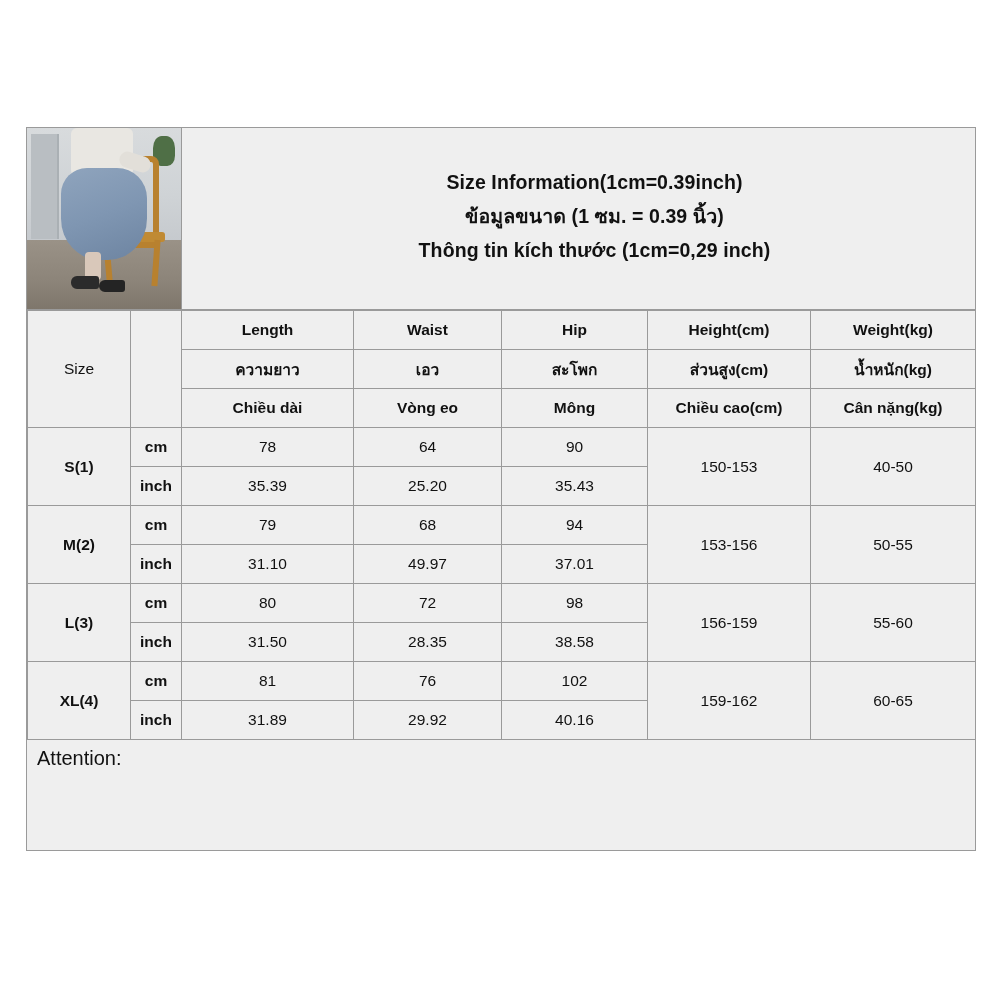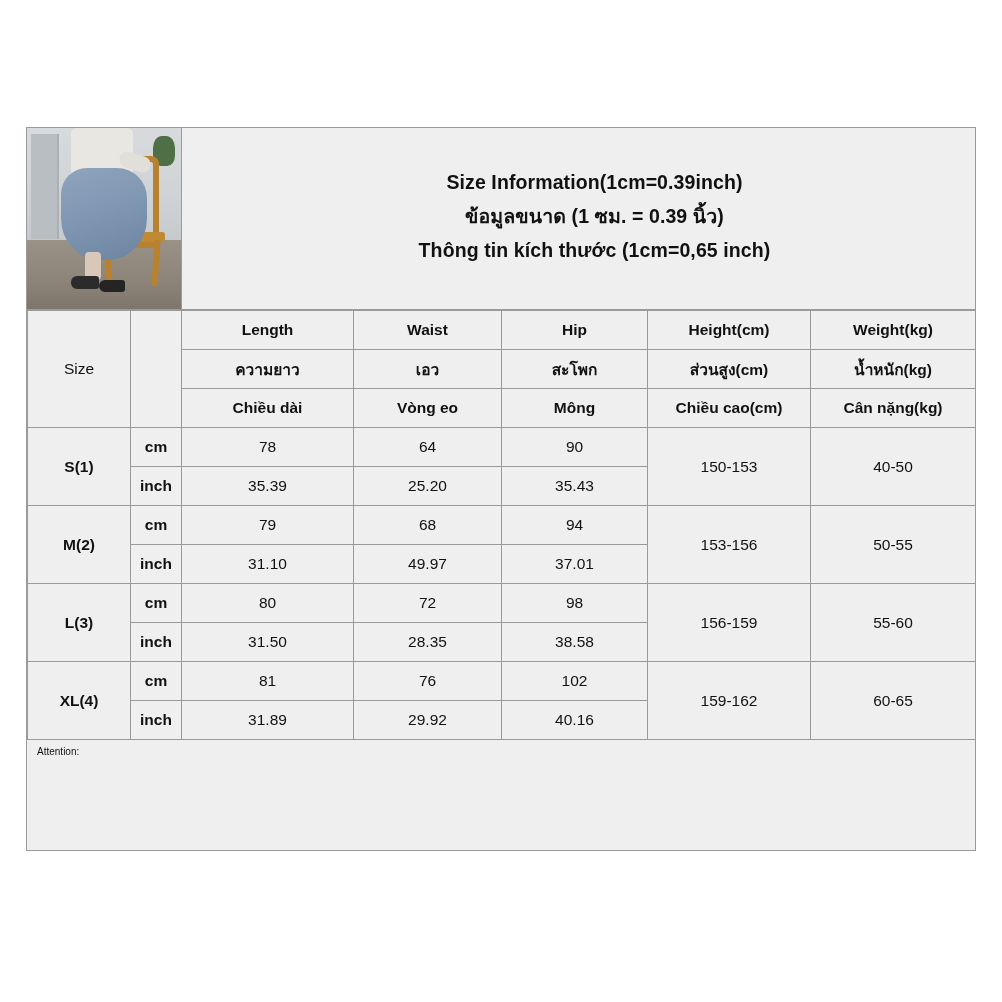--- a/index.html
+++ b/index.html
@@ -151,21 +151,21 @@
   .col-size { width: 103px; }
   .col-unit { width: 51px; }
   .col-len  { width: 172px; }
   .col-waist{ width: 148px; }
   .col-hip  { width: 146px; }
   .col-ht   { width: 163px; }
   .col-wt   { width: 165px; }
   
   .attention {
     padding: 6px 8px 4px 10px;
-    font-size: 10px;
+    font-size: 20px;
     line-height: 1.28;
     color: #111;
   }
   .attention div { white-space: pre; }
 </style>
 </head>
 <body>
 
 <div id="chart-wrap">
 
@@ -182,21 +182,21 @@
       <div class="ph-top"></div>
       <div class="ph-arm"></div>
       <div class="ph-skirt"></div>
       <div class="ph-leg"></div>
       <div class="ph-shoe1"></div>
       <div class="ph-shoe2"></div>
     </div>
     <div class="title-cell">
       <div class="title-line">Size Information(1cm=0.39inch)</div>
       <div class="title-line">ข้อมูลขนาด (1 ซม. = 0.39 นิ้ว)</div>
-      <div class="title-line">Thông tin kích thước (1cm=0,65 inch)</div>
+      <div class="title-line">Thông tin kích thước (1cm=0,29 inch)</div>
     </div>
   </div>
 
   <table class="size-table">
     <colgroup>
       <col class="col-size">
         <col class="col-unit">
         <col class="col-len">
       <col class="col-waist">
         <col class="col-hip">

